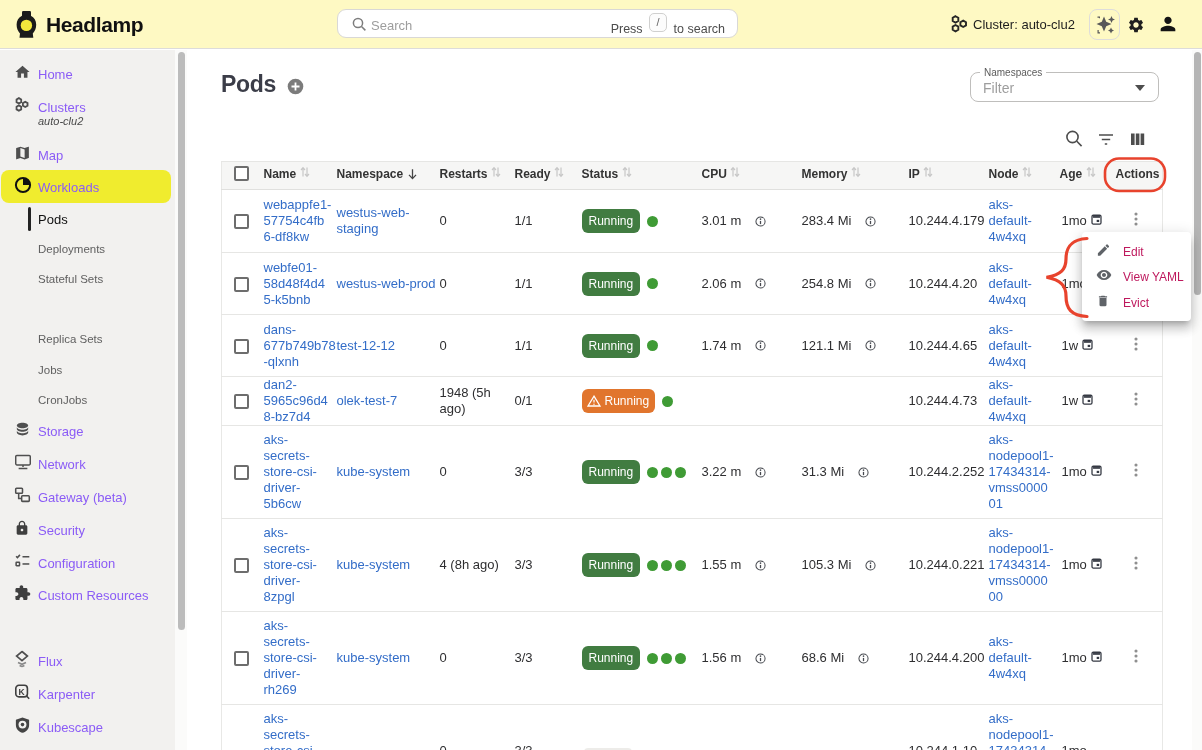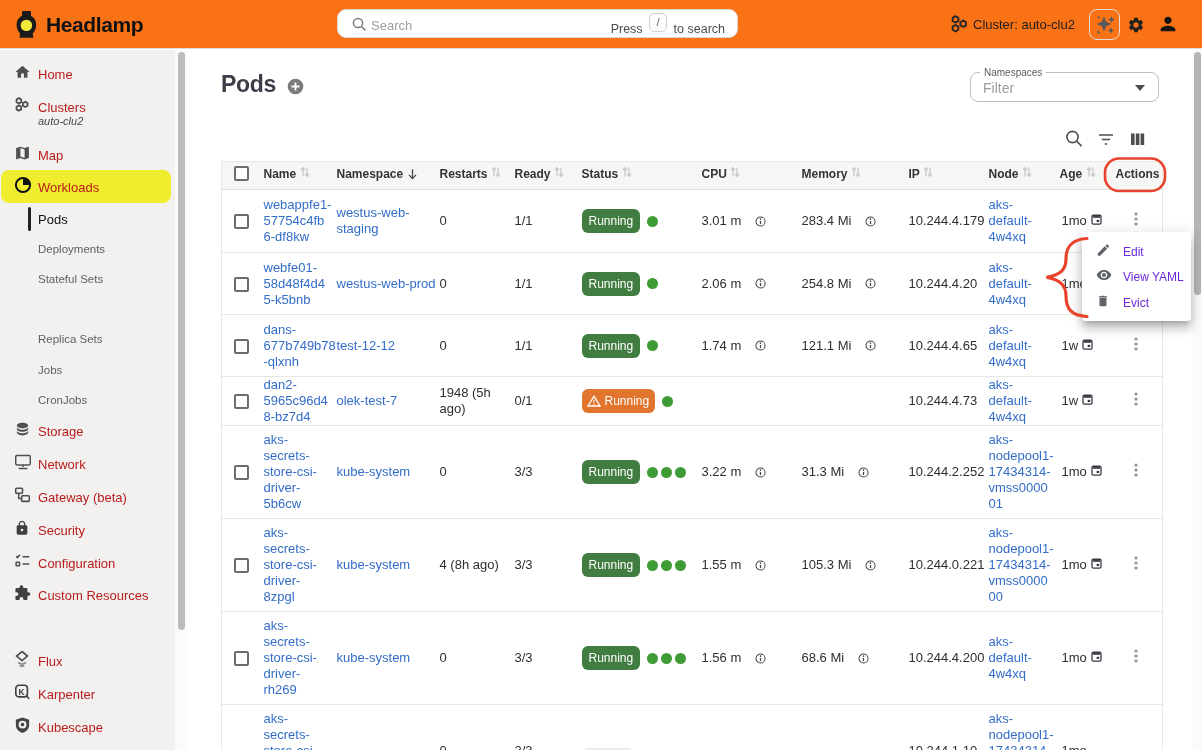--- a/index.html
+++ b/index.html
@@ -1,36 +1,36 @@
 <!DOCTYPE html>
 <html><head>
 <meta charset="utf-8">
 <style>
 *{margin:0;padding:0;box-sizing:border-box}
 html,body{width:1202px;height:750px;overflow:hidden;background:#fff;font-family:"Liberation Sans",sans-serif}
 #page{position:relative;width:1202px;height:750px;overflow:hidden}
 
-#topbar{position:absolute;left:0;top:0;width:1202px;height:49px;background:#f97316;border-bottom:1px solid #dddcda}
+#topbar{position:absolute;left:0;top:0;width:1202px;height:49px;background:#fef9c3;border-bottom:1px solid #dddcda}
 
 #brand{position:absolute;left:46px;top:13px;font-size:21px;font-weight:bold;letter-spacing:-0.4px;color:#111}
 #searchbox{position:absolute;left:337px;top:9px;width:401px;height:29px;background:#fff;border:1px solid #d9d8d6;border-radius:9px}
 #searchbox .mag{position:absolute;left:14px;top:7px}
 #searchbox .ph{position:absolute;left:33px;top:7.5px;font-size:13px;color:#9d9d9d}
 #searchbox .press{position:absolute;right:12px;top:7.5px;font-size:12.5px;color:#4c4c4c}
 .keycap{display:inline-block;width:18px;height:19px;border:1px solid #d0d0cf;border-radius:5px;background:#fcfcfc;text-align:center;font-size:11px;color:#666;line-height:17px;vertical-align:2px;margin:0 3px;position:relative;top:-5px}
 #clusterlbl{position:absolute;left:973px;top:17px;font-size:13px;color:#1d1d1d}
 #clusterico{position:absolute;left:950px;top:13px}
 #aibtn{position:absolute;left:1089px;top:9px;width:31px;height:31px;border:1px solid #dedddb;border-radius:8px}
 #gearico{position:absolute;left:1127px;top:16px}
 #personico{position:absolute;left:1157px;top:13px}
 
 #sidebar{position:absolute;left:0;top:50px;width:175px;height:700px;background:#f2f1ef}
 .sitem{position:absolute;left:0;width:175px;height:26px}
 .sitem .ic{position:absolute;left:14px;top:50%;transform:translateY(-50%)}
-.sitem .lb{position:absolute;left:38px;top:50%;transform:translateY(-50%);font-size:13px;color:#b91c1c;white-space:nowrap}
+.sitem .lb{position:absolute;left:38px;top:50%;transform:translateY(-50%);font-size:13px;color:#8b5cf6;white-space:nowrap}
 .sitem .lb2{position:absolute;left:38px;top:50%;transform:translateY(-50%);font-size:11.5px;color:#606060;white-space:nowrap}
 #wlhl{position:absolute;left:1px;top:120px;width:170px;height:33px;background:#f0ec2e;border-radius:8px}
 #podbar{position:absolute;left:28px;top:157px;width:3px;height:24px;background:#232323;border-radius:2px}
 #sbtrack{position:absolute;left:175px;top:50px;width:12px;height:700px;background:#fbfbfa}
 #sbthumb{position:absolute;left:177.5px;top:52px;width:7px;height:578px;background:#bcbcbc;border-radius:4px}
 
 #content{position:absolute;left:187px;top:50px;width:1005px;height:700px;background:#fff;overflow:hidden}
 #title{position:absolute;left:34px;top:20px;font-size:23px;font-weight:bold;color:#3b3d48;letter-spacing:-0.3px;line-height:28px}
 #plus{position:absolute;left:100px;top:27.5px}
 #nsfilter{position:absolute;left:783px;top:22px;width:189px;height:30px;border:1px solid #bfbebc;border-radius:8px}
@@ -55,21 +55,21 @@
 .dots{white-space:nowrap}
 .ico-i{vertical-align:-1.5px;margin-left:14px}
 .ico-cal{vertical-align:0px;margin-left:4px}
 
 #mtrack{position:absolute;left:1192px;top:50px;width:10px;height:700px;background:#fbfbfa}
 #mthumb{position:absolute;left:1193.5px;top:52px;width:7px;height:243px;background:#b5b5b5;border-radius:4px}
 
 #popup{position:absolute;left:1082px;top:232px;width:109px;height:89px;background:#fff;border-radius:4px;box-shadow:0 5px 5px -3px rgba(0,0,0,.2),0 8px 10px 1px rgba(0,0,0,.14),0 3px 14px 2px rgba(0,0,0,.12);z-index:50}
 .pitem{position:absolute;left:0;width:109px;height:25px}
 .pitem .pic{position:absolute;left:14px;top:50%;transform:translateY(-50%)}
-.pitem .plb{position:absolute;left:41px;top:50%;transform:translateY(-50%);font-size:12px;color:#6d28d9;white-space:nowrap}
+.pitem .plb{position:absolute;left:41px;top:50%;transform:translateY(-50%);font-size:12px;color:#be185d;white-space:nowrap}
 
 #overlay{position:absolute;left:0;top:0;width:1202px;height:750px;pointer-events:none;z-index:60}
 </style>
 </head>
 <body>
 <div id="page">
 
 <div id="topbar">
   <svg id="logo" width="21" height="28" viewBox="0 0 21 28" style="position:absolute;left:16px;top:11px">
     <rect x="6" y="0" width="9" height="6.5" rx="1.2" fill="#1b1b1b"></rect>

